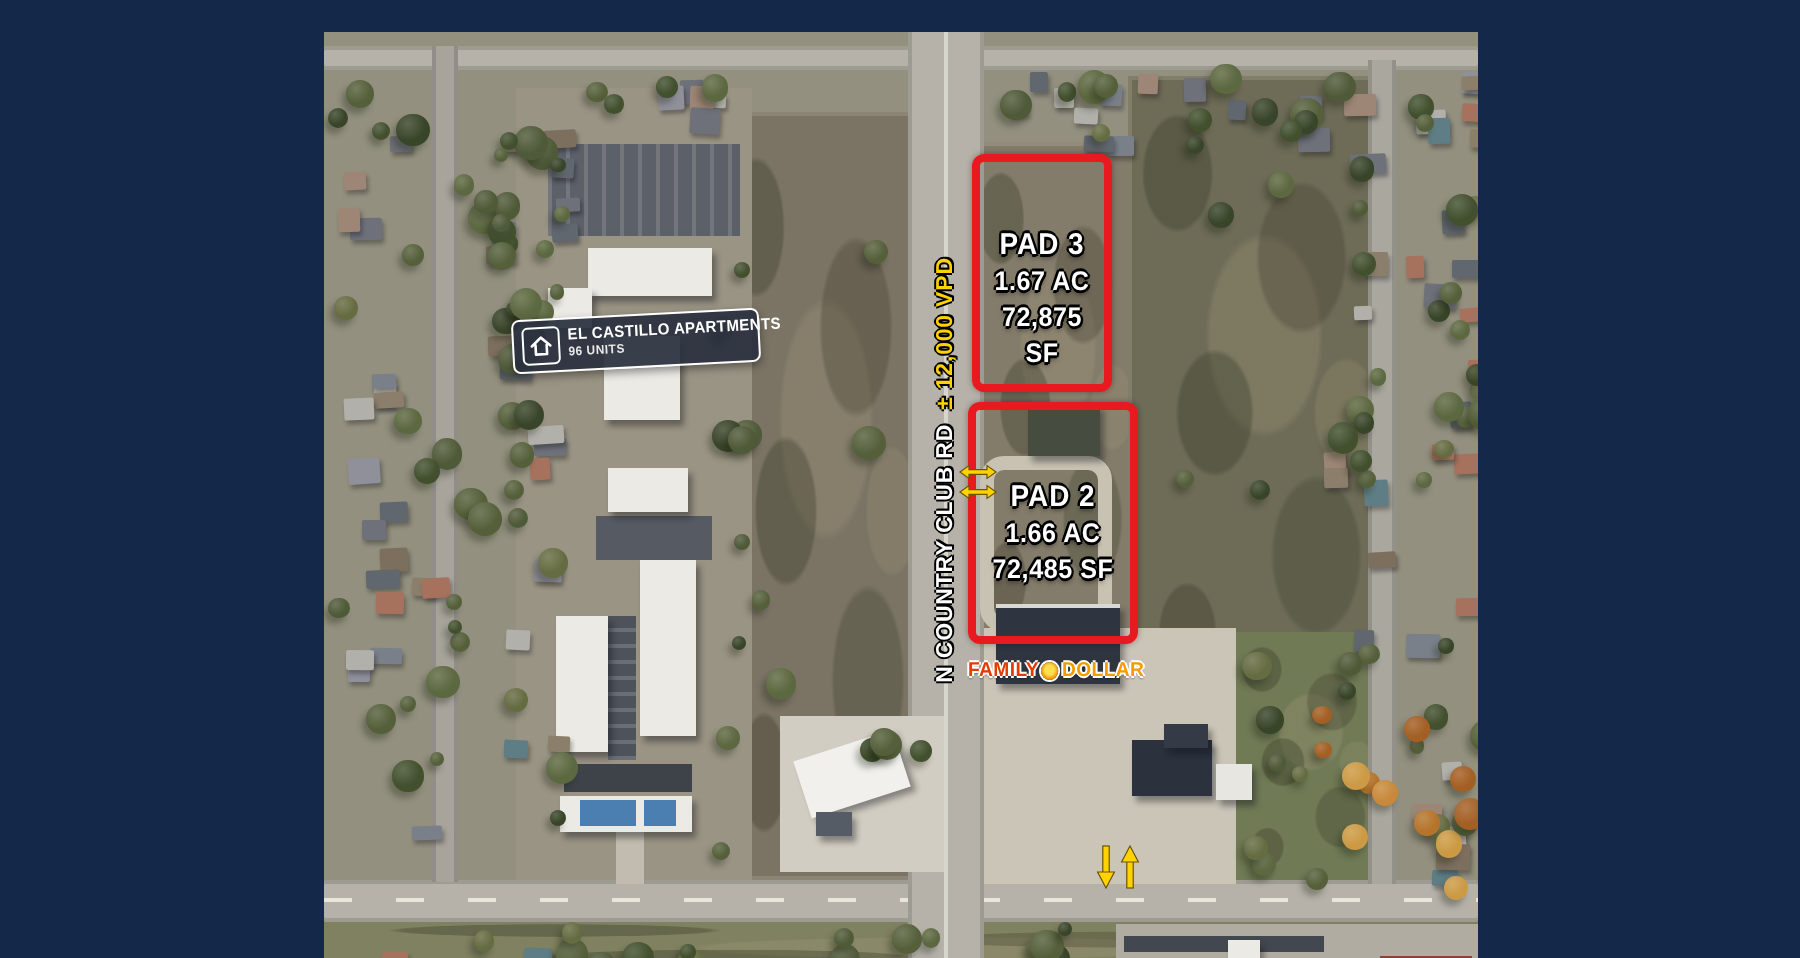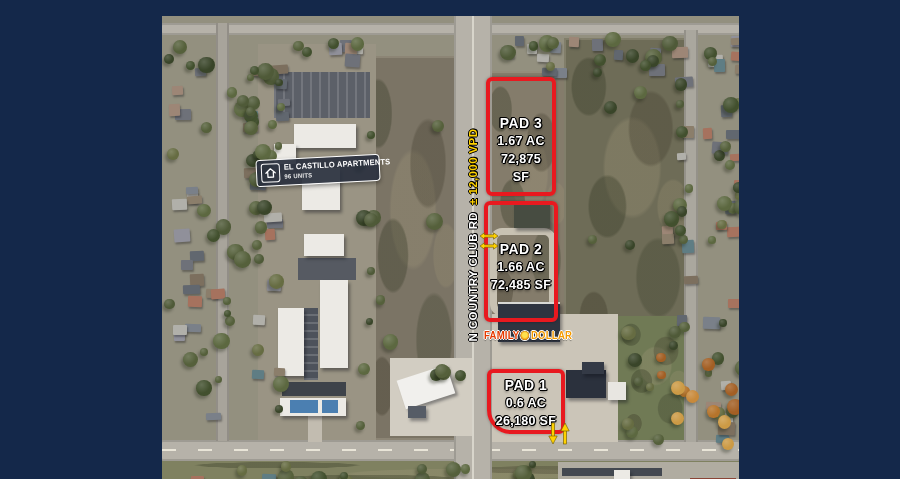--- a/index.html
+++ b/index.html
@@ -378,32 +378,25 @@
         <div class="t" style="left: 273px; top: 348px; width: 13.7px; height: 13.7px; background: radial-gradient(circle at 35% 30%, rgba(255, 255, 255, 0.18), transparent 55%) rgb(85, 96, 59);"></div>
       </div>
 
     <div class="pad" style="left:324px;top:61px;width:62px;height:111px;">
       <div class="pad-label" style="top:32px;">
         <div class="pl-name">PAD 3</div>
         <div class="pl-val">1.67 AC</div>
         <div class="pl-val">72,875 SF</div>
       </div>
     </div>
-    <div class="pad" style="left:322px;top:185px;width:66px;height:113px;">
+    <div class="pad" style="left:322px;top:185px;width:66px;height:113px;padding-left:11px;">
       <div class="pad-label" style="top:34px;">
         <div class="pl-name">PAD 2</div>
         <div class="pl-val">1.66 AC</div>
         <div class="pl-val">72,485 SF</div>
-      </div>
-    </div>
-    <div class="pad" style="left:325px;top:353px;width:70px;height:57px;border-bottom-left-radius:24px;">
-      <div class="pad-label" style="top:2px;">
-        <div class="pl-name">PAD 1</div>
-        <div class="pl-val">0.6 AC</div>
-        <div class="pl-val">26,180 SF</div>
       </div>
     </div>
 
     <div class="road-label">
       <span class="rl-name">N COUNTRY CLUB RD</span>
       <span class="rl-traffic">± 12,000 VPD</span>
     </div>
 
     <div class="castillo">
       <span class="castillo-icon">

